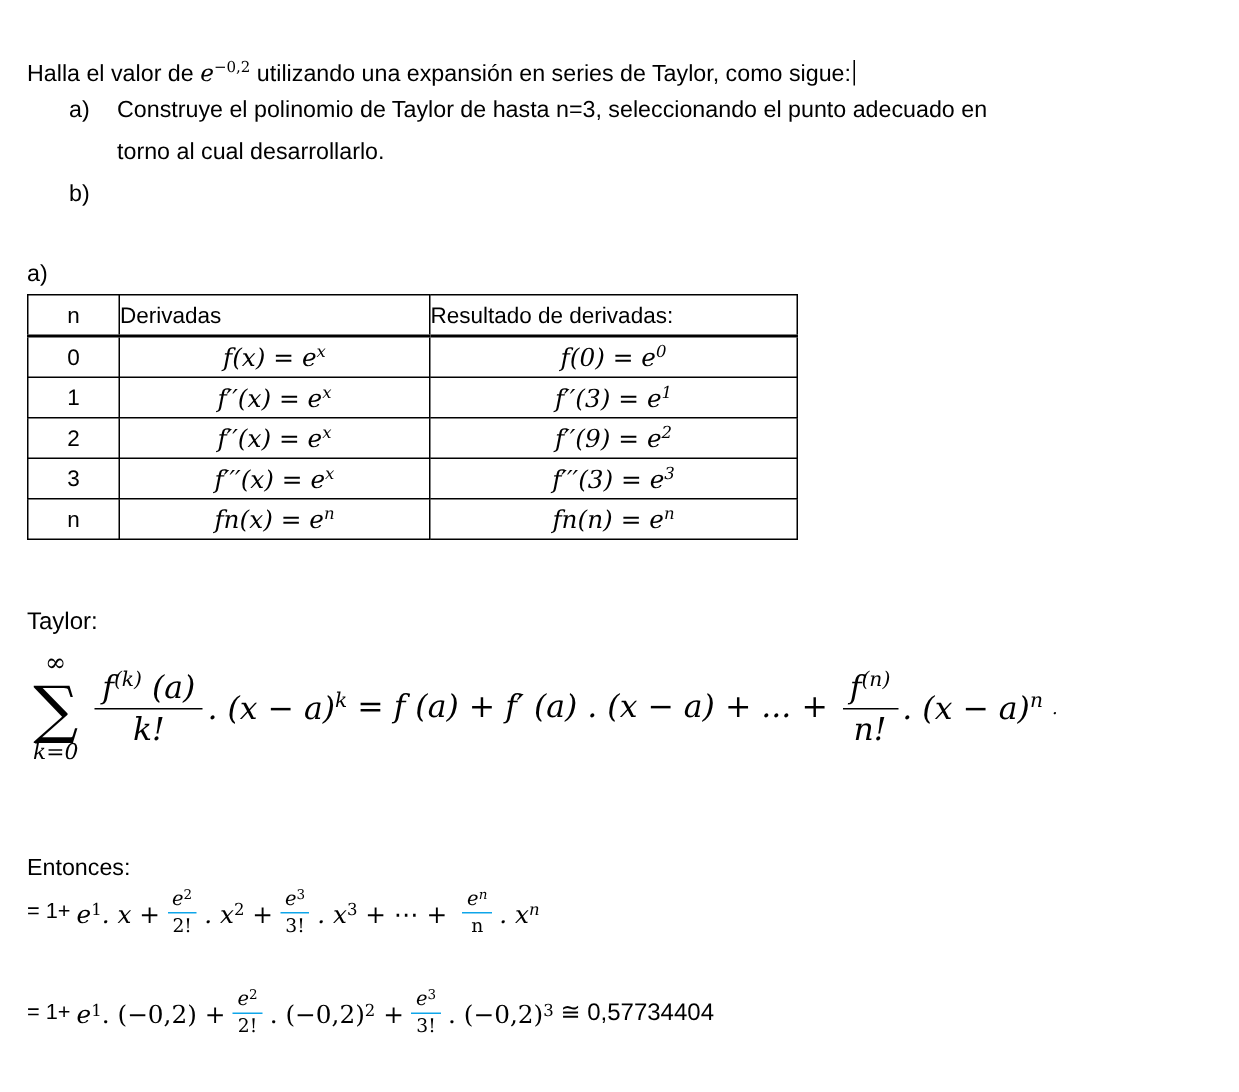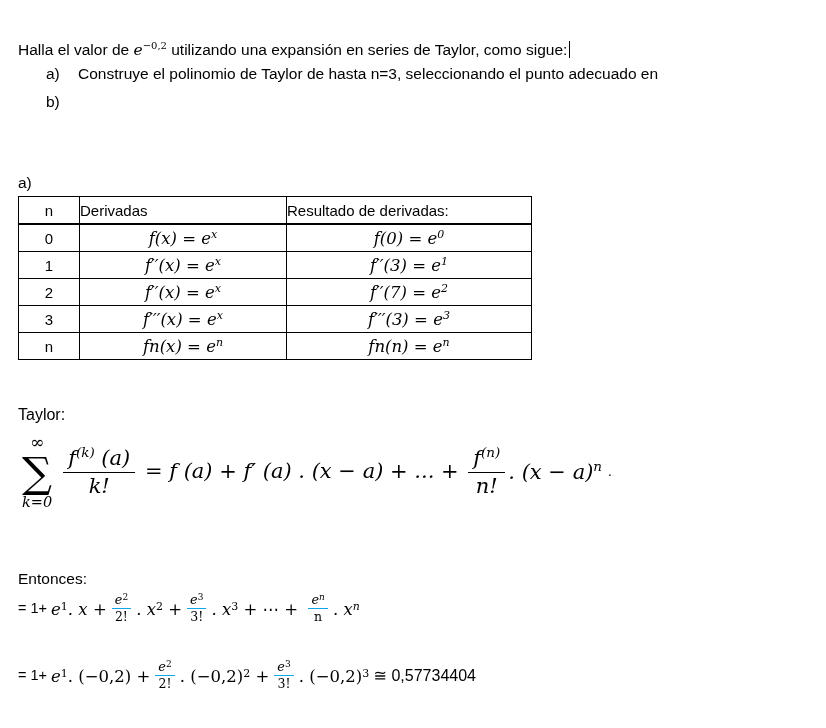--- a/index.html
+++ b/index.html
@@ -69,21 +69,21 @@
 </head>
 <body>
 
 <div style="width:826px;height:728px;position:relative;">
 
   <p class="blk" id="title"><span>Halla el valor de </span><span class="math-it">e</span><span class="tsup">−0,2</span><span> utilizando una expansión en series de Taylor, como sigue:</span><span class="cursor"></span></p>
 
   <div class="blk" id="tasks">
     <div class="task">
       <span class="marker">a)</span>
-      <span><span>Construye el polinomio de Taylor de hasta n=3, seleccionando el punto adecuado en</span><br></span>
+      <span><span>Construye el polinomio de Taylor de hasta n=3, seleccionando el punto adecuado en</span><br><span>torno al cual desarrollarlo.</span></span>
     </div>
     <div class="task">
       <span class="marker">b)</span>
     </div>
   </div>
 
   <p class="blk" id="labelA">a)</p>
 
   <table class="blk" id="dtable">
     <tbody>
@@ -98,21 +98,21 @@
       <td class="col-r mcell"><span>f(0) = e</span><span class="msup">0</span></td>
     </tr>
     <tr>
       <td class="col-n">1</td>
       <td class="col-d mcell"><span>f′′(x) =  e</span><span class="msup">x</span></td>
       <td class="col-r mcell"><span>f′′(3) =  e</span><span class="msup">1</span></td>
     </tr>
     <tr>
       <td class="col-n">2</td>
       <td class="col-d mcell"><span>f′′(x) =  e</span><span class="msup">x</span></td>
-      <td class="col-r mcell"><span>f′′(7) =  e</span><span class="msup">2</span></td>
+      <td class="col-r mcell"><span>f′′(9) =  e</span><span class="msup">2</span></td>
     </tr>
     <tr>
       <td class="col-n">3</td>
       <td class="col-d mcell"><span>f′′′(x) =  e</span><span class="msup">x</span></td>
       <td class="col-r mcell"><span>f′′′(3) =  e</span><span class="msup">3</span></td>
     </tr>
     <tr>
       <td class="col-n">n</td>
       <td class="col-d mcell"><span>fn(x) =  e</span><span class="msup">n</span></td>
       <td class="col-r mcell"><span>fn(n) =  e</span><span class="msup">n</span></td>
@@ -125,20 +125,21 @@
   <div class="blk" id="bigFormula">
     <span class="sigma-col">
       <span class="inf">∞</span>
       <span class="sigma">∑</span>
       <span class="limits">k=0</span>
     </span>
     <span class="bfrac">
       <span class="num"><span>f</span><span class="bsup">(k)</span><span> (a)</span></span>
       <span class="den">k!</span>
     </span>
+    <span class="brun"><span>. </span><span>(x − a)</span><span class="bsup">k</span></span>
     <span class="brun"><span> = f (a) + f′ (a) . (x − a) + ... + </span></span>
     <span class="bfrac">
       <span class="num"><span>f</span><span class="bsup">(n)</span></span>
       <span class="den">n!</span>
     </span>
     <span class="brun"><span>. </span><span>(x − a)</span><span class="bsup">n</span></span>
     <span class="endDot">.</span>
   </div>
 
   <p class="blk" id="entoncesLabel">Entonces:</p>

